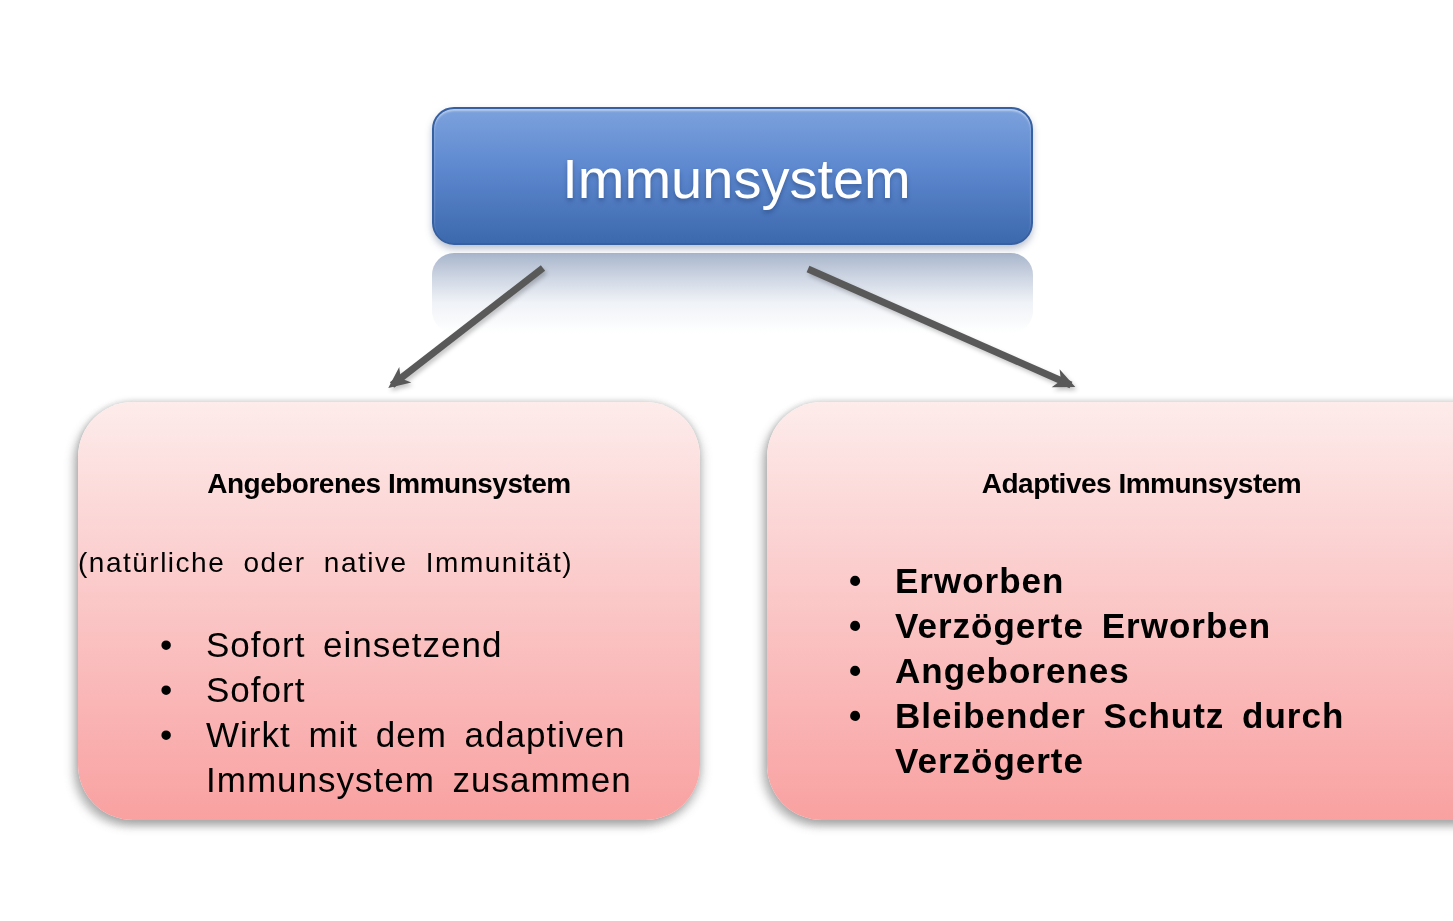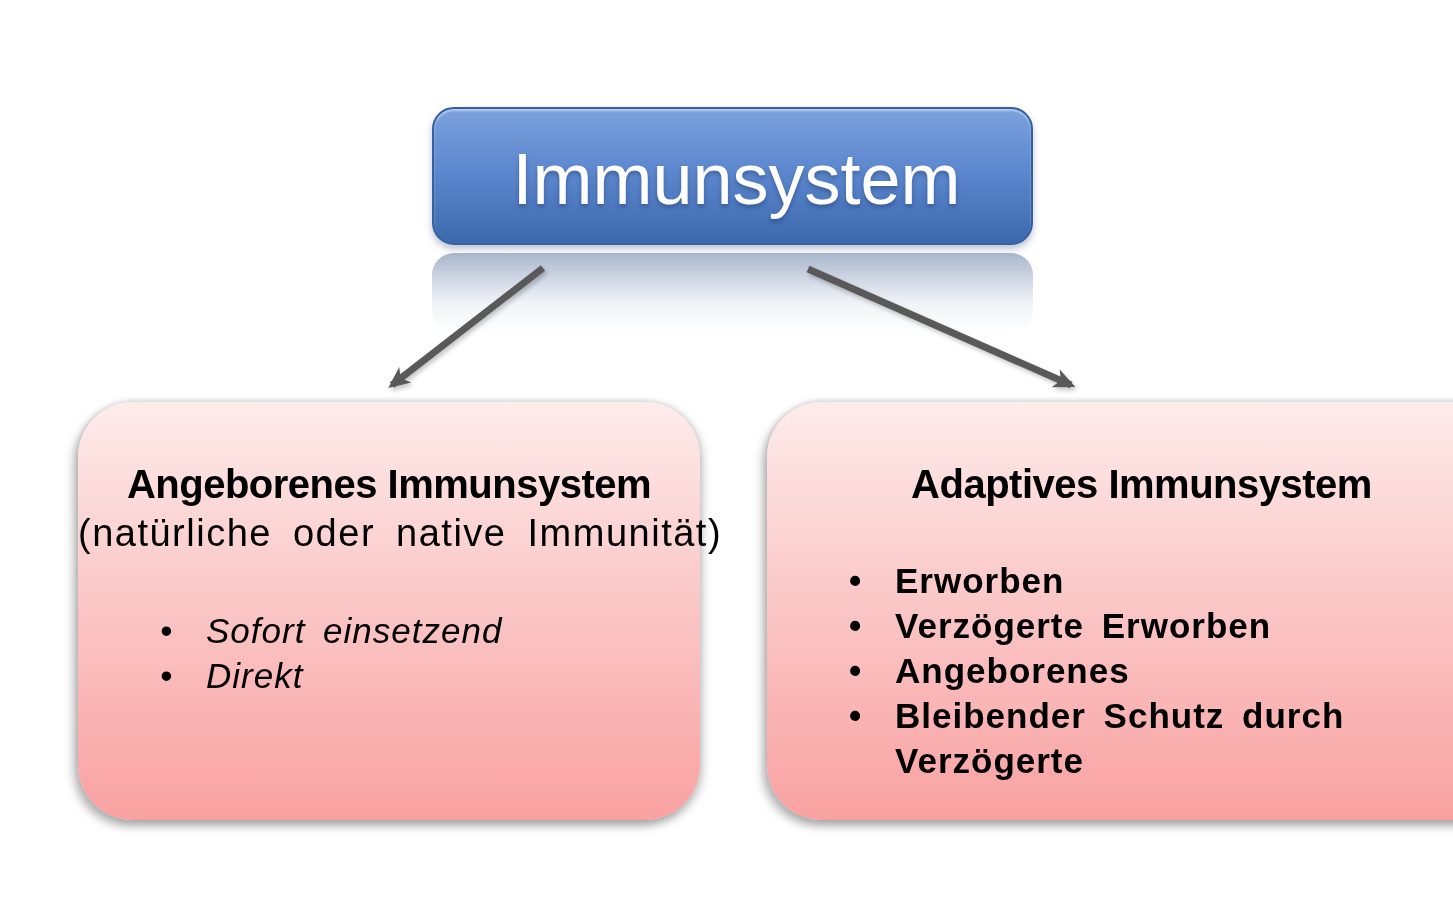--- a/index.html
+++ b/index.html
@@ -31,21 +31,21 @@
       var(--root-fill-mid, #5d88cf) 45%,
       var(--root-fill-bottom, #3c68ad) 100%);
     box-shadow: 0 4px 7px rgba(60, 80, 120, 0.35),
                 inset 0 2px 2px rgba(255, 255, 255, 0.45);
     display: flex;
     align-items: center;
     justify-content: center;
   }
   .root-label {
     color: var(--root-text, #ffffff);
-    font-size: 72px;
+    font-size: 56px;
     line-height: 1;
     padding-top: 6px;
     letter-spacing: 0px;
     text-shadow: 0 3px 4px rgba(20, 40, 80, 0.35);
     white-space: nowrap;
     margin-left: 8px;
   }
 
   
   .reflection {
@@ -94,40 +94,41 @@
                  0 -2px 5px rgba(140, 140, 140, 0.25);
     padding-top: 56px;
     color: var(--child-text, #000000);
   }
   .child-box.left  { left: 78px;  width: 622px; }
   .child-box.right { left: 767px; width: 749px; }
 
   .box-title {
     text-align: center;
     font-weight: bold;
-    font-size: 40px;
+    font-size: 28px;
     line-height: 52px;
     letter-spacing: -0.5px;
     white-space: nowrap;
   }
   .box-subtitle {
-    text-align: right;
-    font-size: 38px;
+    text-align: left;
+    font-size: 28px;
     line-height: 46px;
     letter-spacing: 1.5px;
     word-spacing: 9px;
     white-space: nowrap;
+    margin-top: 30px;
   }
 
   ul.bullets {
     list-style: none;
     margin: 0;
     padding: 0 30px 0 82px;
   }
-  .child-box.left  ul.bullets { margin-top: 52px; font-style: italic; }
+  .child-box.left  ul.bullets { margin-top: 36px; }
   .child-box.right ul.bullets { margin-top: 48px; font-weight: bold; }
   ul.bullets li {
     position: relative;
     padding-left: 46px;
     font-size: 35px;
     line-height: 45px;
     letter-spacing: 1px;
     word-spacing: 7px;
   }
   ul.bullets li::before {
@@ -157,21 +158,22 @@
     </defs>
     <line x1="543" y1="268" x2="392" y2="385" marker-end="url(#arrowhead)"></line>
     <line x1="808" y1="269" x2="1071" y2="385" marker-end="url(#arrowhead)"></line>
   </svg>
 
   <div class="child-box left">
     <div class="box-title">Angeborenes Immunsystem</div>
     <div class="box-subtitle">(natürliche oder native Immunität)</div>
     <ul class="bullets">
         <li>Sofort einsetzend</li>
-        <li>Direkt</li>
+        <li>Sofort</li>
+        <li>Wirkt mit dem adaptiven Immunsystem zusammen</li>
       </ul>
   </div>
 
   <div class="child-box right">
     <div class="box-title">Adaptives Immunsystem</div>
     <ul class="bullets">
         <li>Erworben</li>
         <li>Verzögerte Erworben</li>
         <li>Angeborenes</li>
         <li>Bleibender Schutz durch Verzögerte</li>

